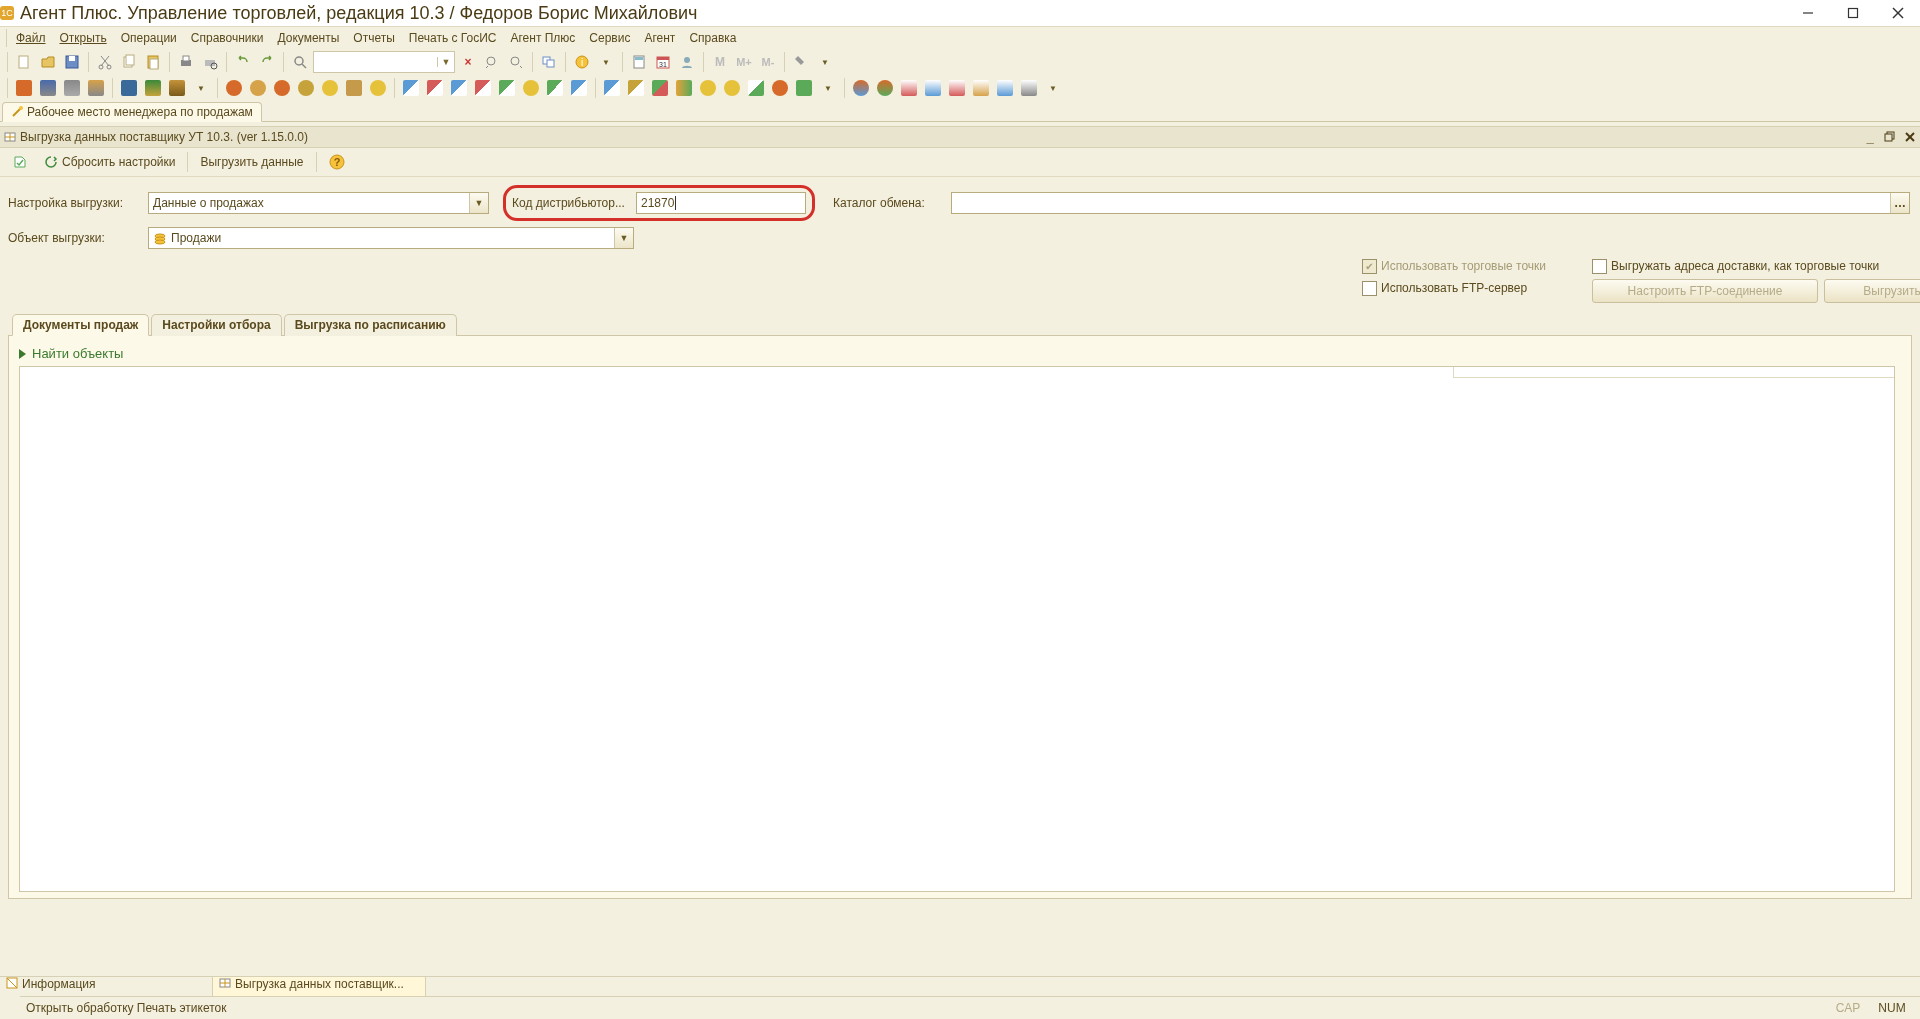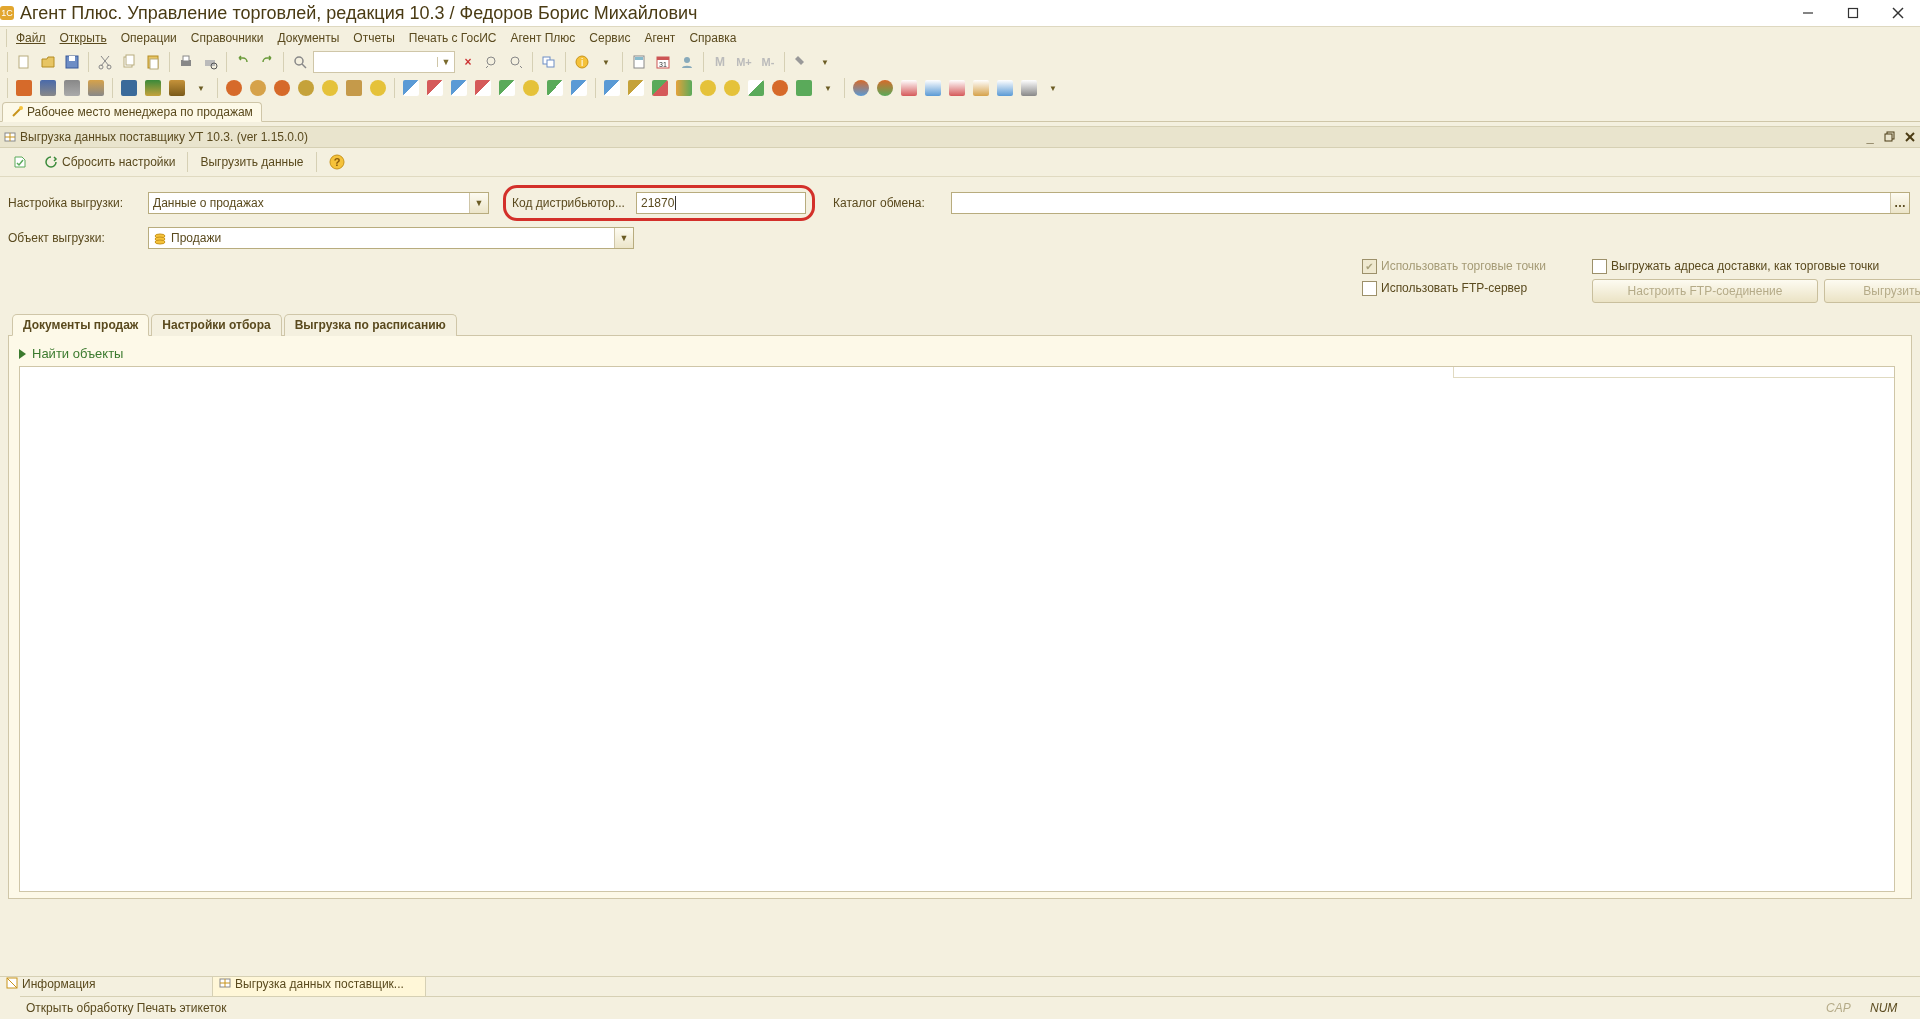--- a/index.html
+++ b/index.html
@@ -329,23 +329,22 @@
     display:flex;
     align-items:center;
     padding:0 6px;
     background:#f4f0df;
     border-top:1px solid #d6d0b4;
     margin-left:20px;
   }
   .status-bar .spacer { flex:1; }
   .status-ind {
     width:44px;
-    text-align:left;
+    text-align:center;
     color:#b5ab88;
-    font-style:italic;
   }
   .status-ind.active { color:#5a4a1e; }
 
   
   svg { display:block; }
 </style>
 </head>
 <body>
 
 <div class="title-bar">

